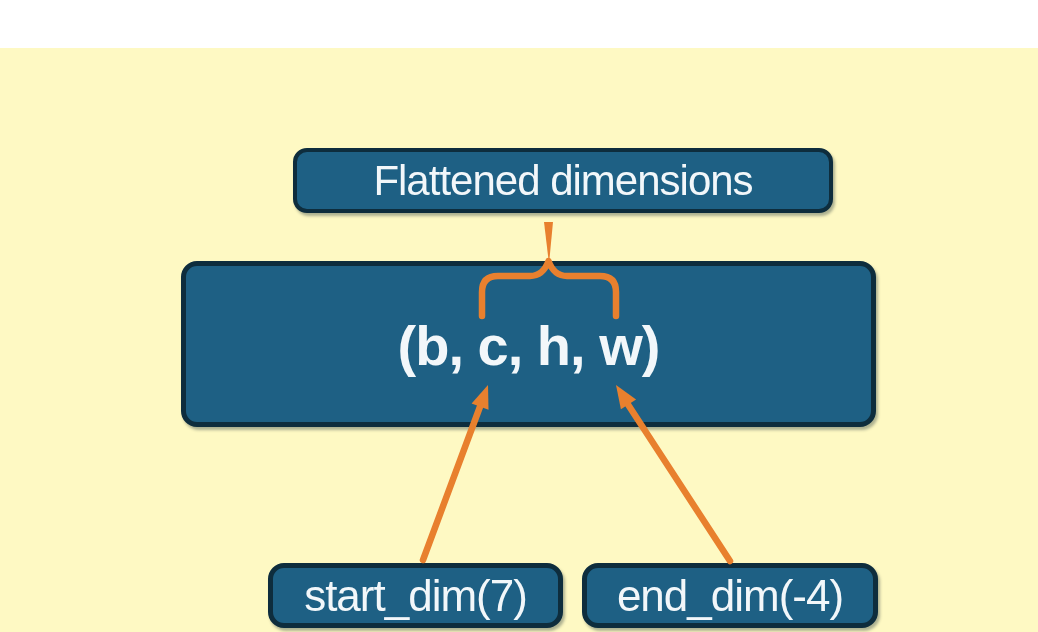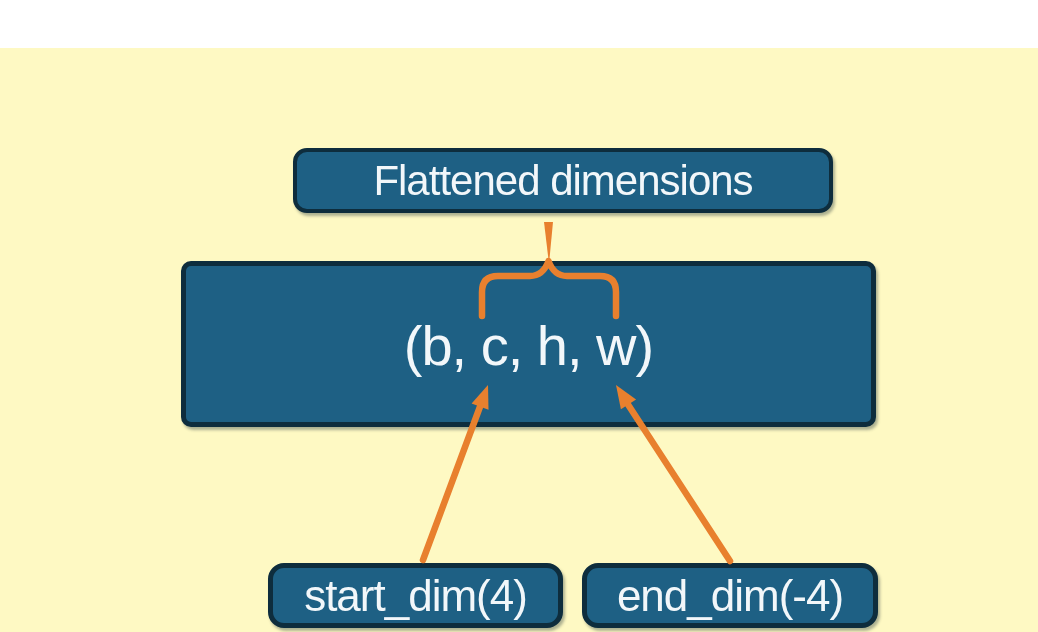--- a/index.html
+++ b/index.html
@@ -27,24 +27,25 @@
 
   .node-top {
     left: 293px; top: 100px;
     width: 540px; height: 65px;
     border-radius: 14px;
     font-size: 42px;
   }
   .node-tensor {
     left: 181px; top: 213px;
     width: 695px; height: 166px;
-    border-radius: 10px;
+    border-radius: 16px;
     border-width: 5px;
     font-size: 56px;
     padding-top: 2px;
+    font-weight: bold;
   }
   .node-param {
     top: 515px;
     height: 65px;
     border-radius: 16px;
     border-width: 5px;
     font-size: 44px;
   }
   .node-start { left: 268px; width: 295px; }
   .node-end   { left: 582px; width: 296px; }
@@ -63,21 +64,21 @@
 
   <div class="node node-top">
     <span class="node-label">Flattened dimensions</span>
   </div>
 
   <div class="node node-tensor">
     <span class="node-label">(b, c, h, w)</span>
   </div>
 
   <div class="node node-param node-start">
-    <span class="node-label">start_dim(4)</span>
+    <span class="node-label">start_dim(7)</span>
   </div>
 
   <div class="node node-param node-end">
     <span class="node-label">end_dim(-4)</span>
   </div>
 
   <svg class="overlay" width="1038" height="632" viewBox="0 0 1038 632" xmlns="http://www.w3.org/2000/svg">
 
     <polygon points="544,174 553,174 549,216" fill="#e8802e"></polygon>
 

